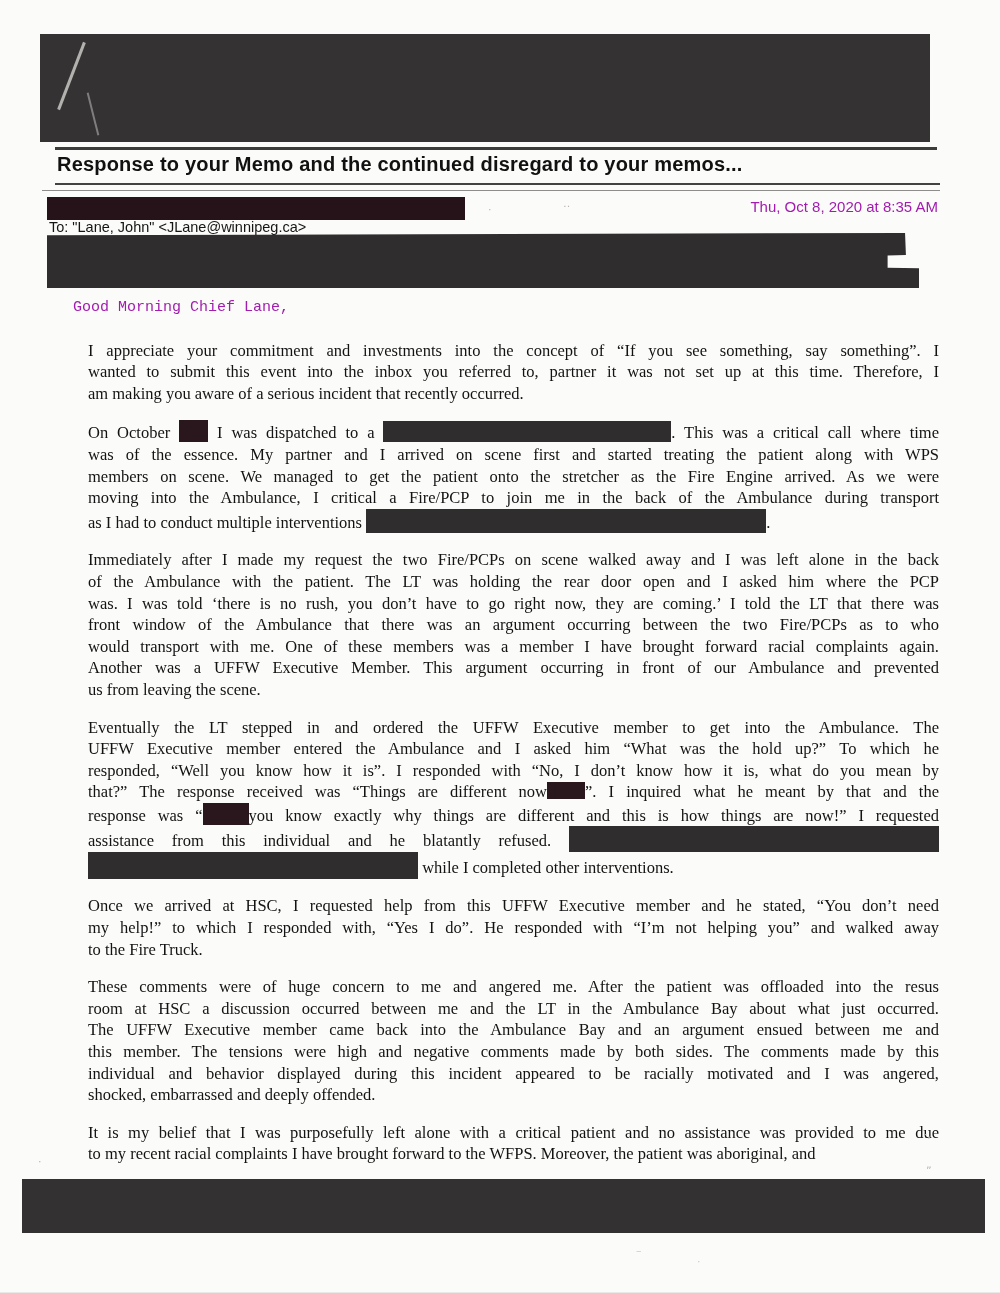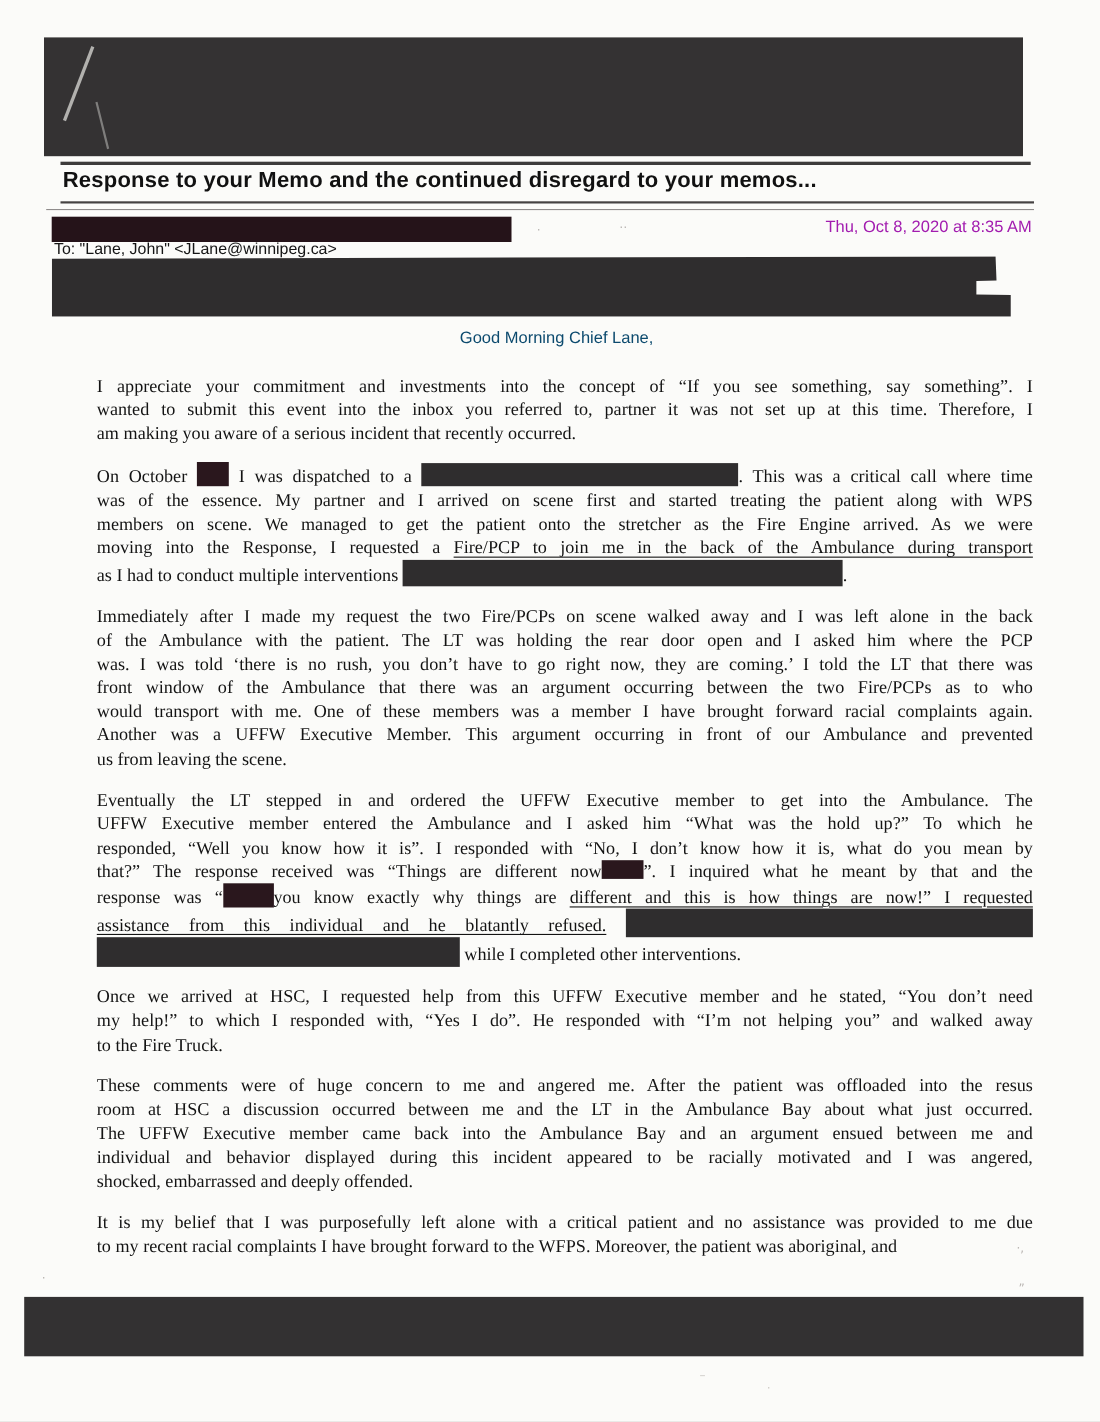--- a/index.html
+++ b/index.html
@@ -34,25 +34,25 @@
     position:absolute;top:198px;right:62px;
     font-family:"Liberation Sans",sans-serif;font-size:15px;color:#a21caf;
   }
   .to-line{
     position:absolute;top:219px;left:49px;
     font-family:"Liberation Sans",sans-serif;font-size:14.5px;color:#151515;
   }
   .to-line span{border-bottom:1.5px solid #2a2a2a;padding-bottom:1px;}
   
   .email-body{position:absolute;top:297px;left:73px;width:866px;font-size:16.5px;line-height:21.6px;}
-  .greeting{font-family:Liberation Sans, sans-serif;font-size:15px;margin-bottom:21px;color:#0c4a6e;text-align:center;}
+  .greeting{font-family:Liberation Mono, monospace;font-size:15px;margin-bottom:21px;color:#a21caf;}
   .para{margin-bottom:16px;}
   .line{text-align:justify;text-align-last:justify;min-height:21.6px;margin-left:15px;}
   .line.last{text-align:center;text-align-last:left;}
-  .u{text-decoration:underline;text-underline-offset:2.5px;text-decoration-thickness:1.4px;}
+  .u{text-underline-offset:2.5px;text-decoration-thickness:1.4px;}
   .redact{display:inline-block;background:#2f2d2e;height:18px;vertical-align:-3px;}
   .redact.maroon{background:#2a171d;}
   
   .speck{position:absolute;color:#b9b5b2;font-size:11px;font-family:"DejaVu Sans",sans-serif;}
 </style>
 </head>
 <body>
 
 <div class="page">
 
@@ -76,21 +76,21 @@
     <div id="paras">
         <div class="para">
           <div class="line"><span>I appreciate your commitment and investments into the concept of “If you see something, say something”. I</span></div>
           <div class="line"><span>wanted to submit this event into the inbox you referred to, partner it was not set up at this time.  Therefore, I</span></div>
           <div class="line last"><span>am making you aware of a serious incident that recently occurred.</span></div>
         </div>
         <div class="para">
           <div class="line"><span>On October </span><span class="redact maroon" style="width: 29px; height: 22px; vertical-align: -4px;"></span><span> I was dispatched to a </span><span class="redact" style="width: 288px; height: 21px; vertical-align: -3.5px;"></span><span>. This was a critical call where time</span></div>
           <div class="line"><span>was of the essence. My partner and I arrived on scene first and started treating the patient along with WPS</span></div>
           <div class="line"><span>members on scene.  We managed to get the patient onto the stretcher as the Fire Engine arrived.  As we were</span></div>
-          <div class="line"><span>moving into the Response, I requested a </span><span class="u">Fire/PCP to join me in the back of the Ambulance during transport</span></div>
+          <div class="line"><span>moving into the Ambulance, I critical a </span><span class="u">Fire/PCP to join me in the back of the Ambulance during transport</span></div>
           <div class="line last"><span>as I had to conduct multiple interventions </span><span class="redact" style="width: 400px; height: 24px; vertical-align: -5px;"></span><span>.</span></div>
         </div>
         <div class="para">
           <div class="line"><span>Immediately after I made my request the two Fire/PCPs on scene walked away and I was left alone in the back</span></div>
           <div class="line"><span>of the Ambulance with the patient.  The LT was holding the rear door open and I asked him where the PCP</span></div>
           <div class="line"><span>was.  I was told ‘there is no rush, you don’t have to go right now, they are coming.’  I told the LT that there was</span></div>
           <div class="line"><span>front window of the Ambulance that there was an argument occurring between the two Fire/PCPs as to who</span></div>
           <div class="line"><span>would transport with me. One of these members was a member I have brought forward racial complaints again.</span></div>
           <div class="line"><span>Another was a UFFW Executive Member.  This argument occurring in front of our Ambulance and prevented</span></div>
           <div class="line last"><span>us from leaving the scene.</span></div>
@@ -106,20 +106,21 @@
         </div>
         <div class="para">
           <div class="line"><span>Once we arrived at HSC, I requested help from this UFFW Executive member and he stated, “You don’t need</span></div>
           <div class="line"><span>my help!” to which I responded with, “Yes I do”.  He responded with “I’m not helping you” and walked away</span></div>
           <div class="line last"><span>to the Fire Truck.</span></div>
         </div>
         <div class="para">
           <div class="line"><span>These comments were of huge concern to me and angered me. After the patient was offloaded into the resus</span></div>
           <div class="line"><span>room at HSC a discussion occurred between me and the LT in the Ambulance Bay about what just occurred.</span></div>
           <div class="line"><span>The UFFW Executive member came back into the Ambulance Bay and an argument ensued between me and</span></div>
+          <div class="line"><span>this member.  The tensions were high and negative comments made by both sides.  The comments made by this</span></div>
           <div class="line"><span>individual and behavior displayed during this incident appeared to be racially motivated and I was angered,</span></div>
           <div class="line last"><span>shocked, embarrassed and deeply offended.</span></div>
         </div>
         <div class="para">
           <div class="line"><span>It is my belief that I was purposefully left alone with a critical patient and no assistance was provided to me due</span></div>
           <div class="line last"><span>to my recent racial complaints I have brought forward to the WFPS. Moreover, the patient was aboriginal, and</span></div>
         </div>
       </div>
   </div>
 

